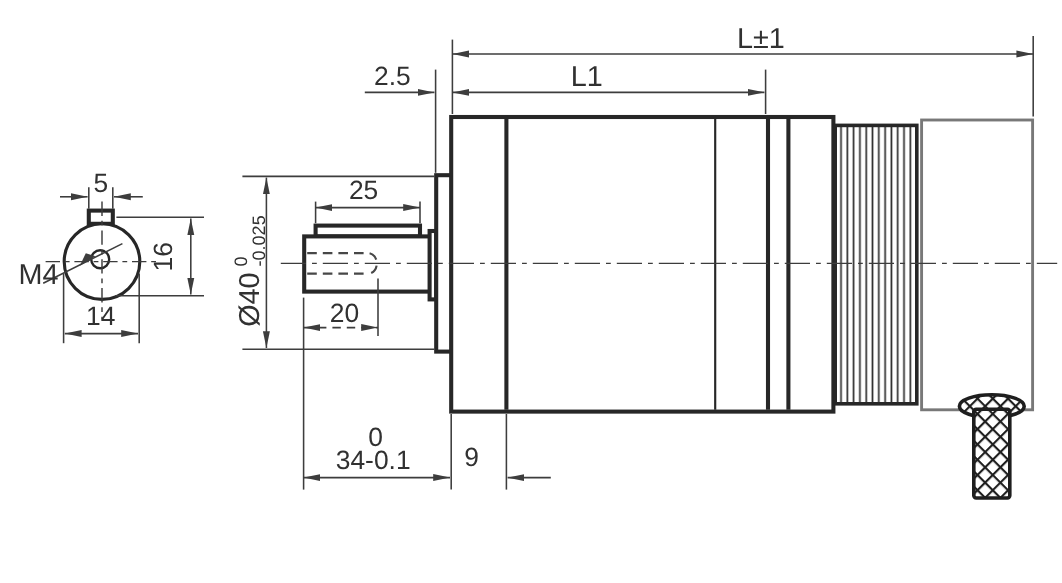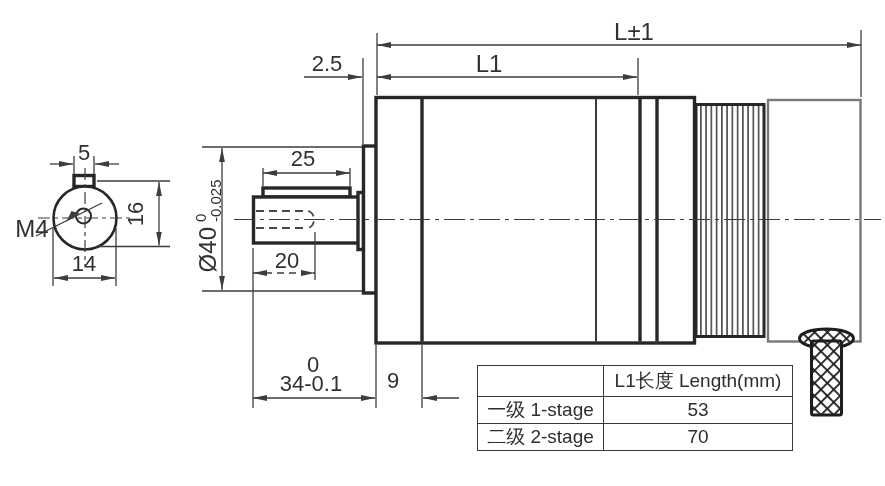--- a/index.html
+++ b/index.html
@@ -162,30 +162,14 @@
     <text class="dim-text" transform="translate(143,214) rotate(-90)">16</text>
 
     <line class="s-thin" x1="53" y1="228" x2="53" y2="286"></line>
     <line class="s-thin" x1="116" y1="228" x2="116" y2="286"></line>
     <line class="s-dim" x1="54" y1="278" x2="115" y2="278" marker-start="url(#arr)" marker-end="url(#arr)"></line>
     <text class="dim-text" x="84" y="271">14</text>
   </g>
 </svg>
 
 
-<table class="spec-table">
-  <tbody>
-    <tr class="rh">
-      <td class="c1"></td>
-      <td class="c2">L1长度 Length(mm)</td>
-    </tr>
-    <tr class="rb">
-      <td class="c1">一级 1-stage</td>
-      <td class="c2">53</td>
-    </tr>
-    <tr class="rb">
-      <td class="c1">二级 2-stage</td>
-      <td class="c2">70</td>
-    </tr>
-  </tbody>
-</table>
 
 </div>
 
 </body></html>

